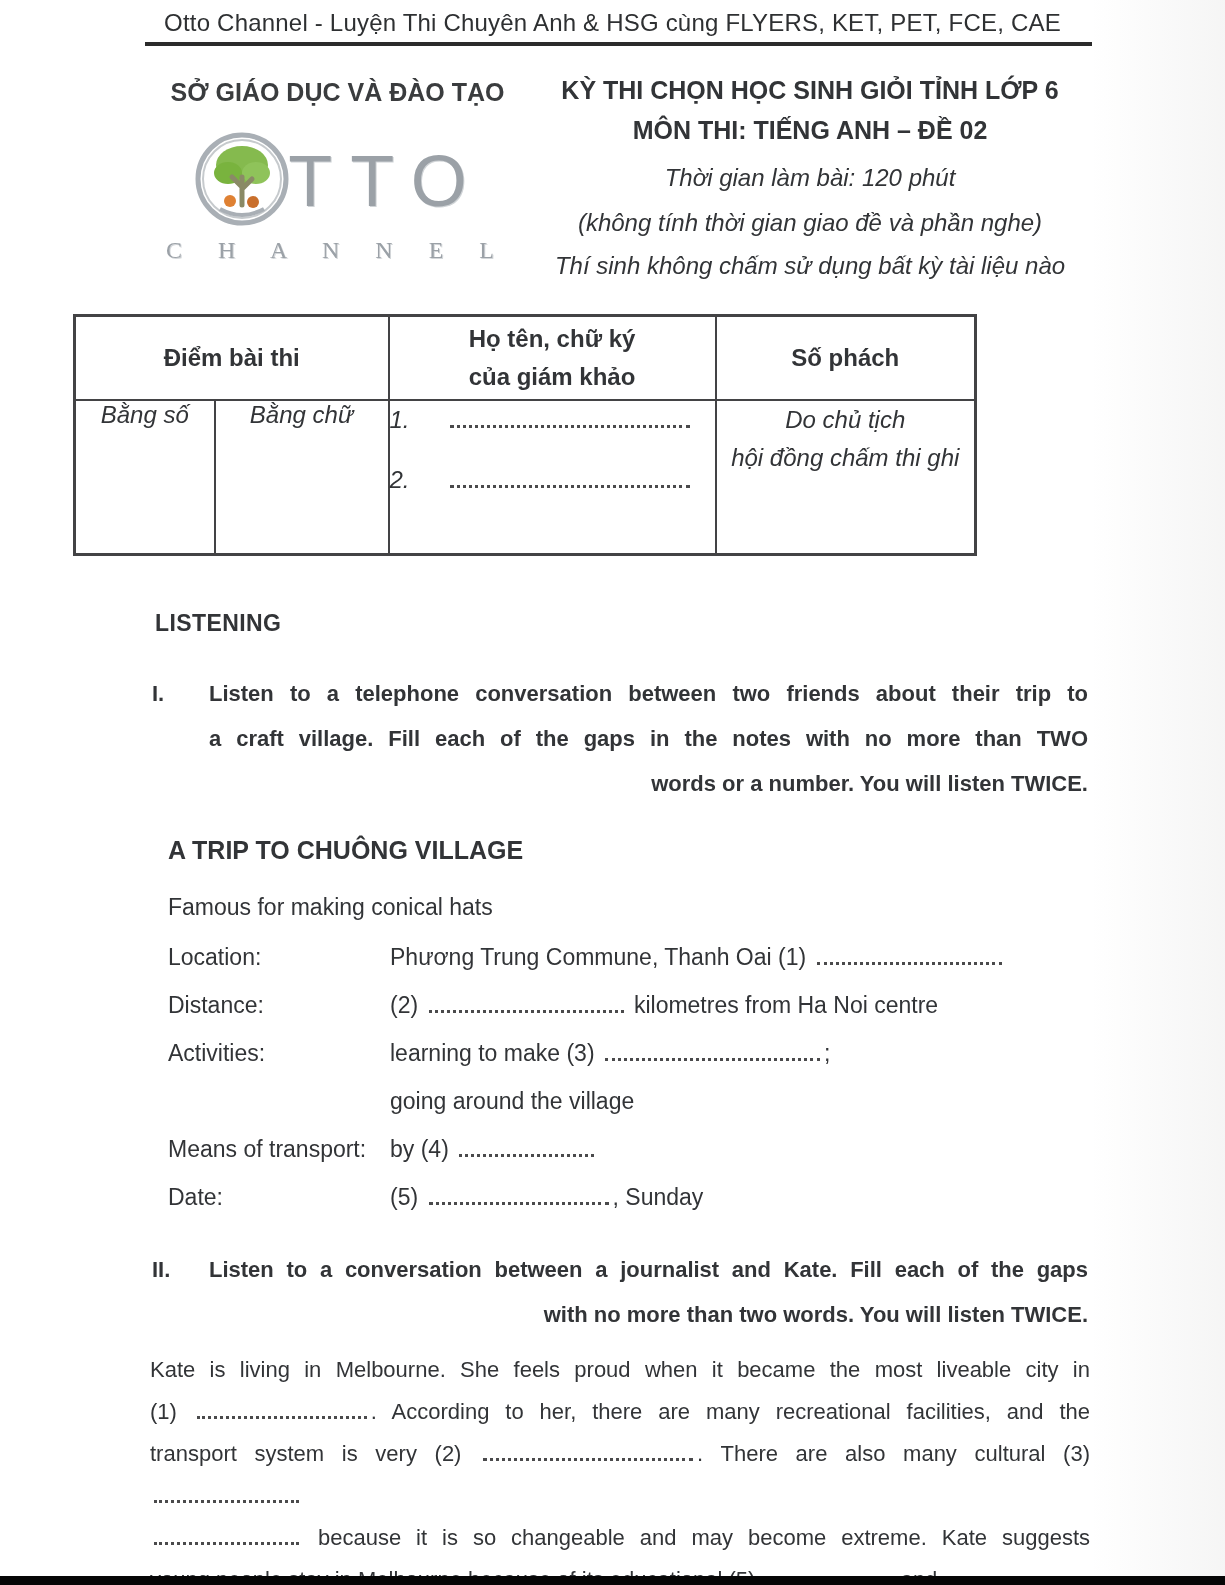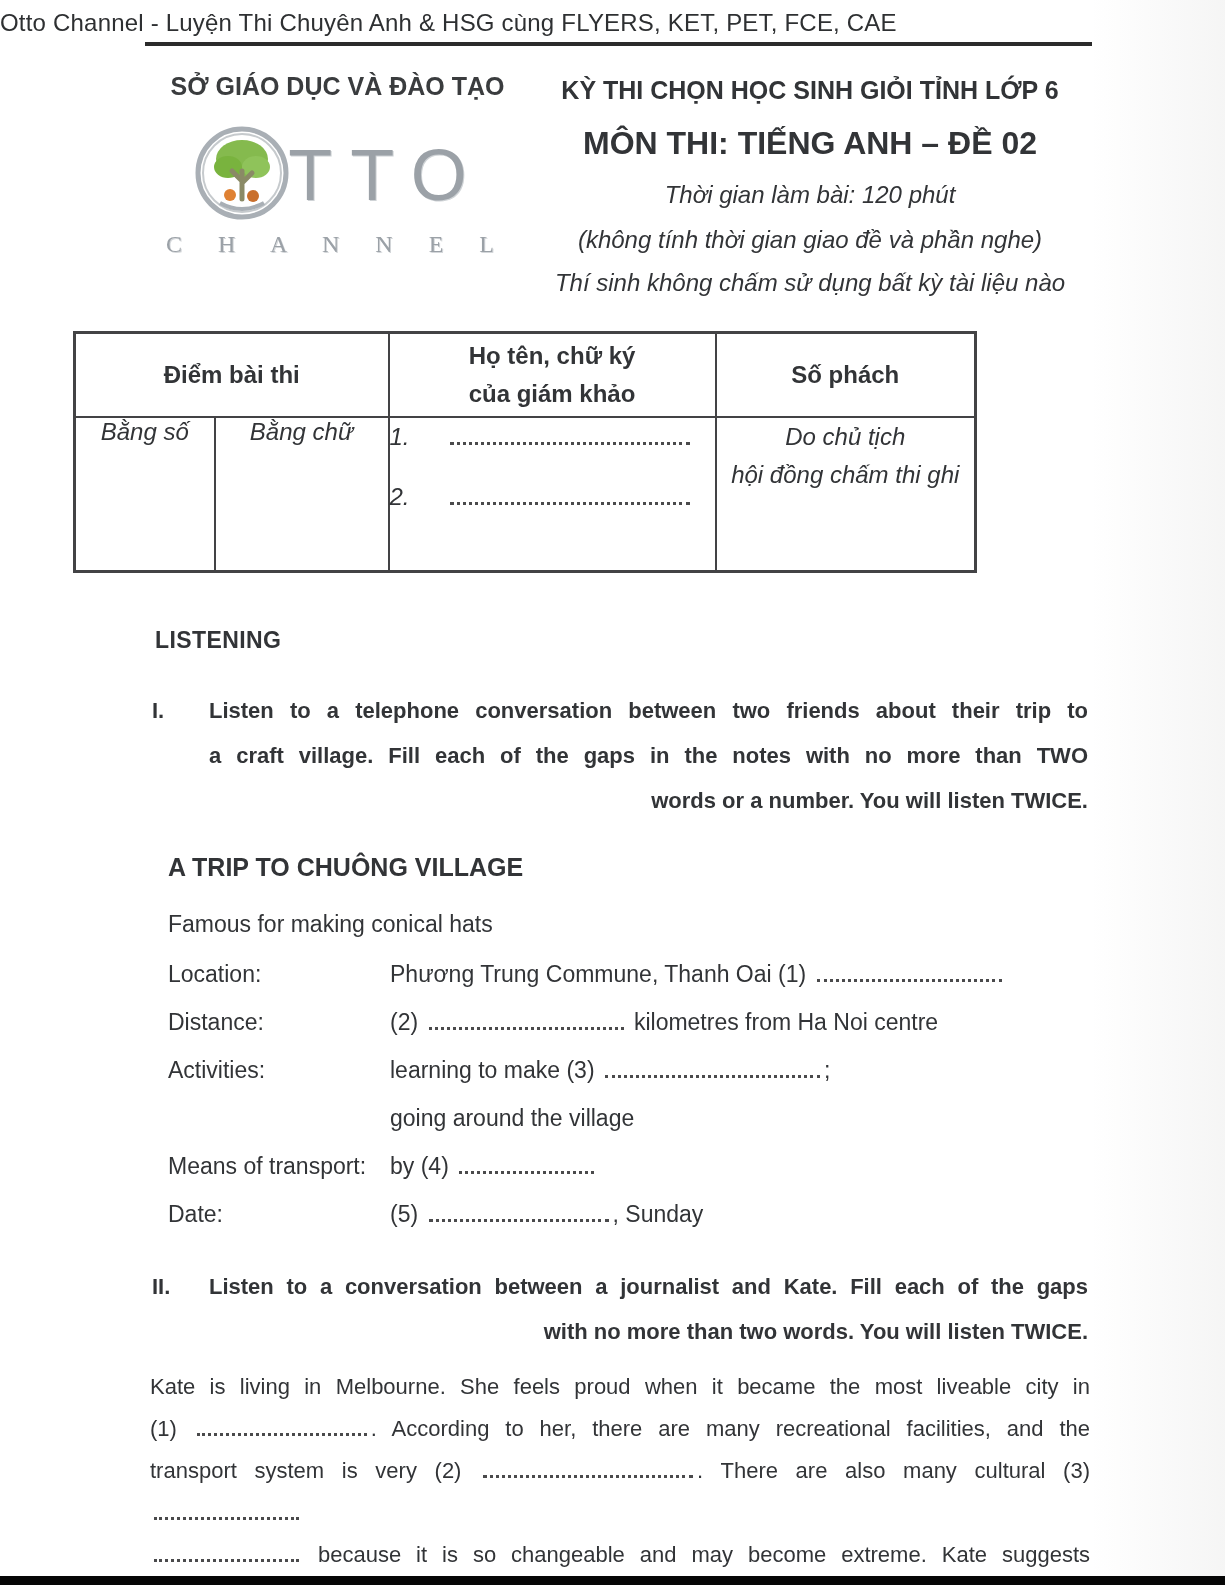--- a/index.html
+++ b/index.html
@@ -4,35 +4,35 @@
 <style>
   html,body{margin:0;padding:0;background:#e8e8e8;}
   .page{
     position:relative;width:1225px;height:1585px;background:#ffffff;
     font-family:"Liberation Sans", sans-serif;color:#323437;overflow:hidden;
     margin:0 auto;
   }
   .scan-band{position:absolute;top:0;right:0;width:135px;height:100%;
     background:linear-gradient(to right, rgba(120,120,115,0), rgba(120,120,115,0.07));pointer-events:none;}
   
-  .top-header{padding-top:9px;font-size:24px;color:#2e3032;letter-spacing:0.2px;}
+  .top-header{padding-top:9px;text-align:center;font-size:24px;color:#2e3032;letter-spacing:0.2px;}
   .top-rule{height:4px;background:#2b2b2b;width:947px;margin:5px 0 0 145px;}
   
   .head-grid{display:flex;margin:26px 130px 0 150px;}
   .head-left{width:375px;}
-  .dept{font-size:25px;font-weight:bold;text-align:center;color:#3a3c3e;}
+  .dept{font-size:25px;font-weight:bold;text-align:center;margin-top:6px;color:#3a3c3e;}
   .logo{margin-top:20px;text-align:center;}
   .logo-row{display:flex;align-items:center;justify-content:center;}
   .logo-word{font-family:Liberation Sans, sans-serif;font-size:72px;color:#9ba1a7;
     letter-spacing:18px;line-height:1;margin-left:-6px;text-shadow:1px 1px 0 #cfd3d6;}
   .logo-sub{font-family:"Liberation Serif", serif;font-size:24px;color:#9ba1a7;
     letter-spacing:15px;margin-top:2px;text-shadow:1px 1px 0 #d4d7da;}
   .head-right{flex:1;text-align:center;}
   .exam-l1{font-size:25px;font-weight:bold;margin-top:4px;}
-  .exam-l2{font-size:32px;font-weight:bold;margin-top:20px;}
+  .exam-l2{font-size:25px;font-weight:bold;margin-top:11px;}
   .exam-l3{font-size:24px;font-style:italic;margin-top:19px;}
   .exam-l4{font-size:24px;font-style:italic;margin-top:17px;}
   .exam-l5{font-size:24px;font-style:italic;margin-top:15px;white-space:nowrap;}
   
   .score-table{border-collapse:collapse;margin:34px 0 0 73px;table-layout:fixed;}
   .score-table th,.score-table td{border:2px solid #434345;padding:0;font-size:24px;font-weight:normal;vertical-align:top;}
   .score-table{border:3px solid #434345;}
   .score-table .hdr th{height:82px;vertical-align:middle;text-align:center;font-weight:bold;}
   .score-table .brow td{height:152px;font-style:italic;}
   .blk{display:block;text-align:center;line-height:38px;}

